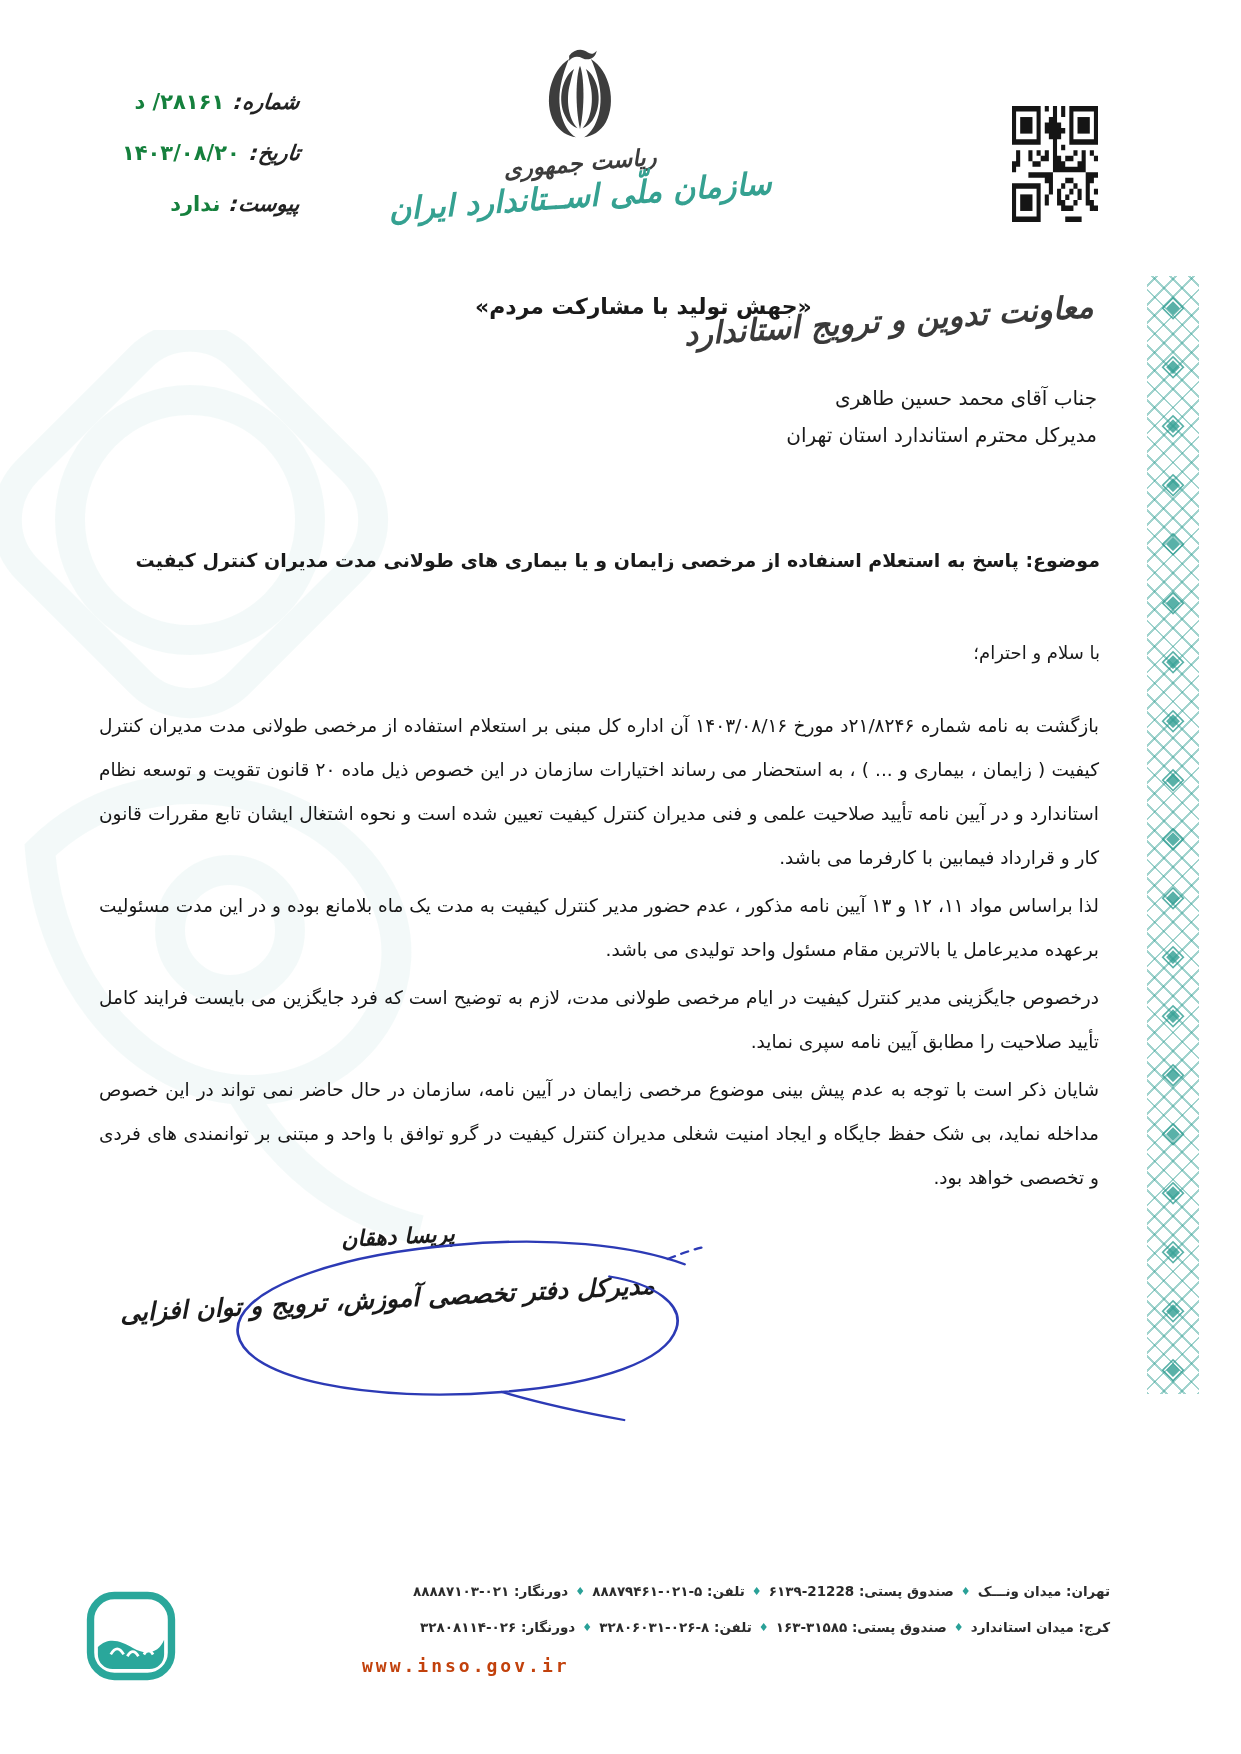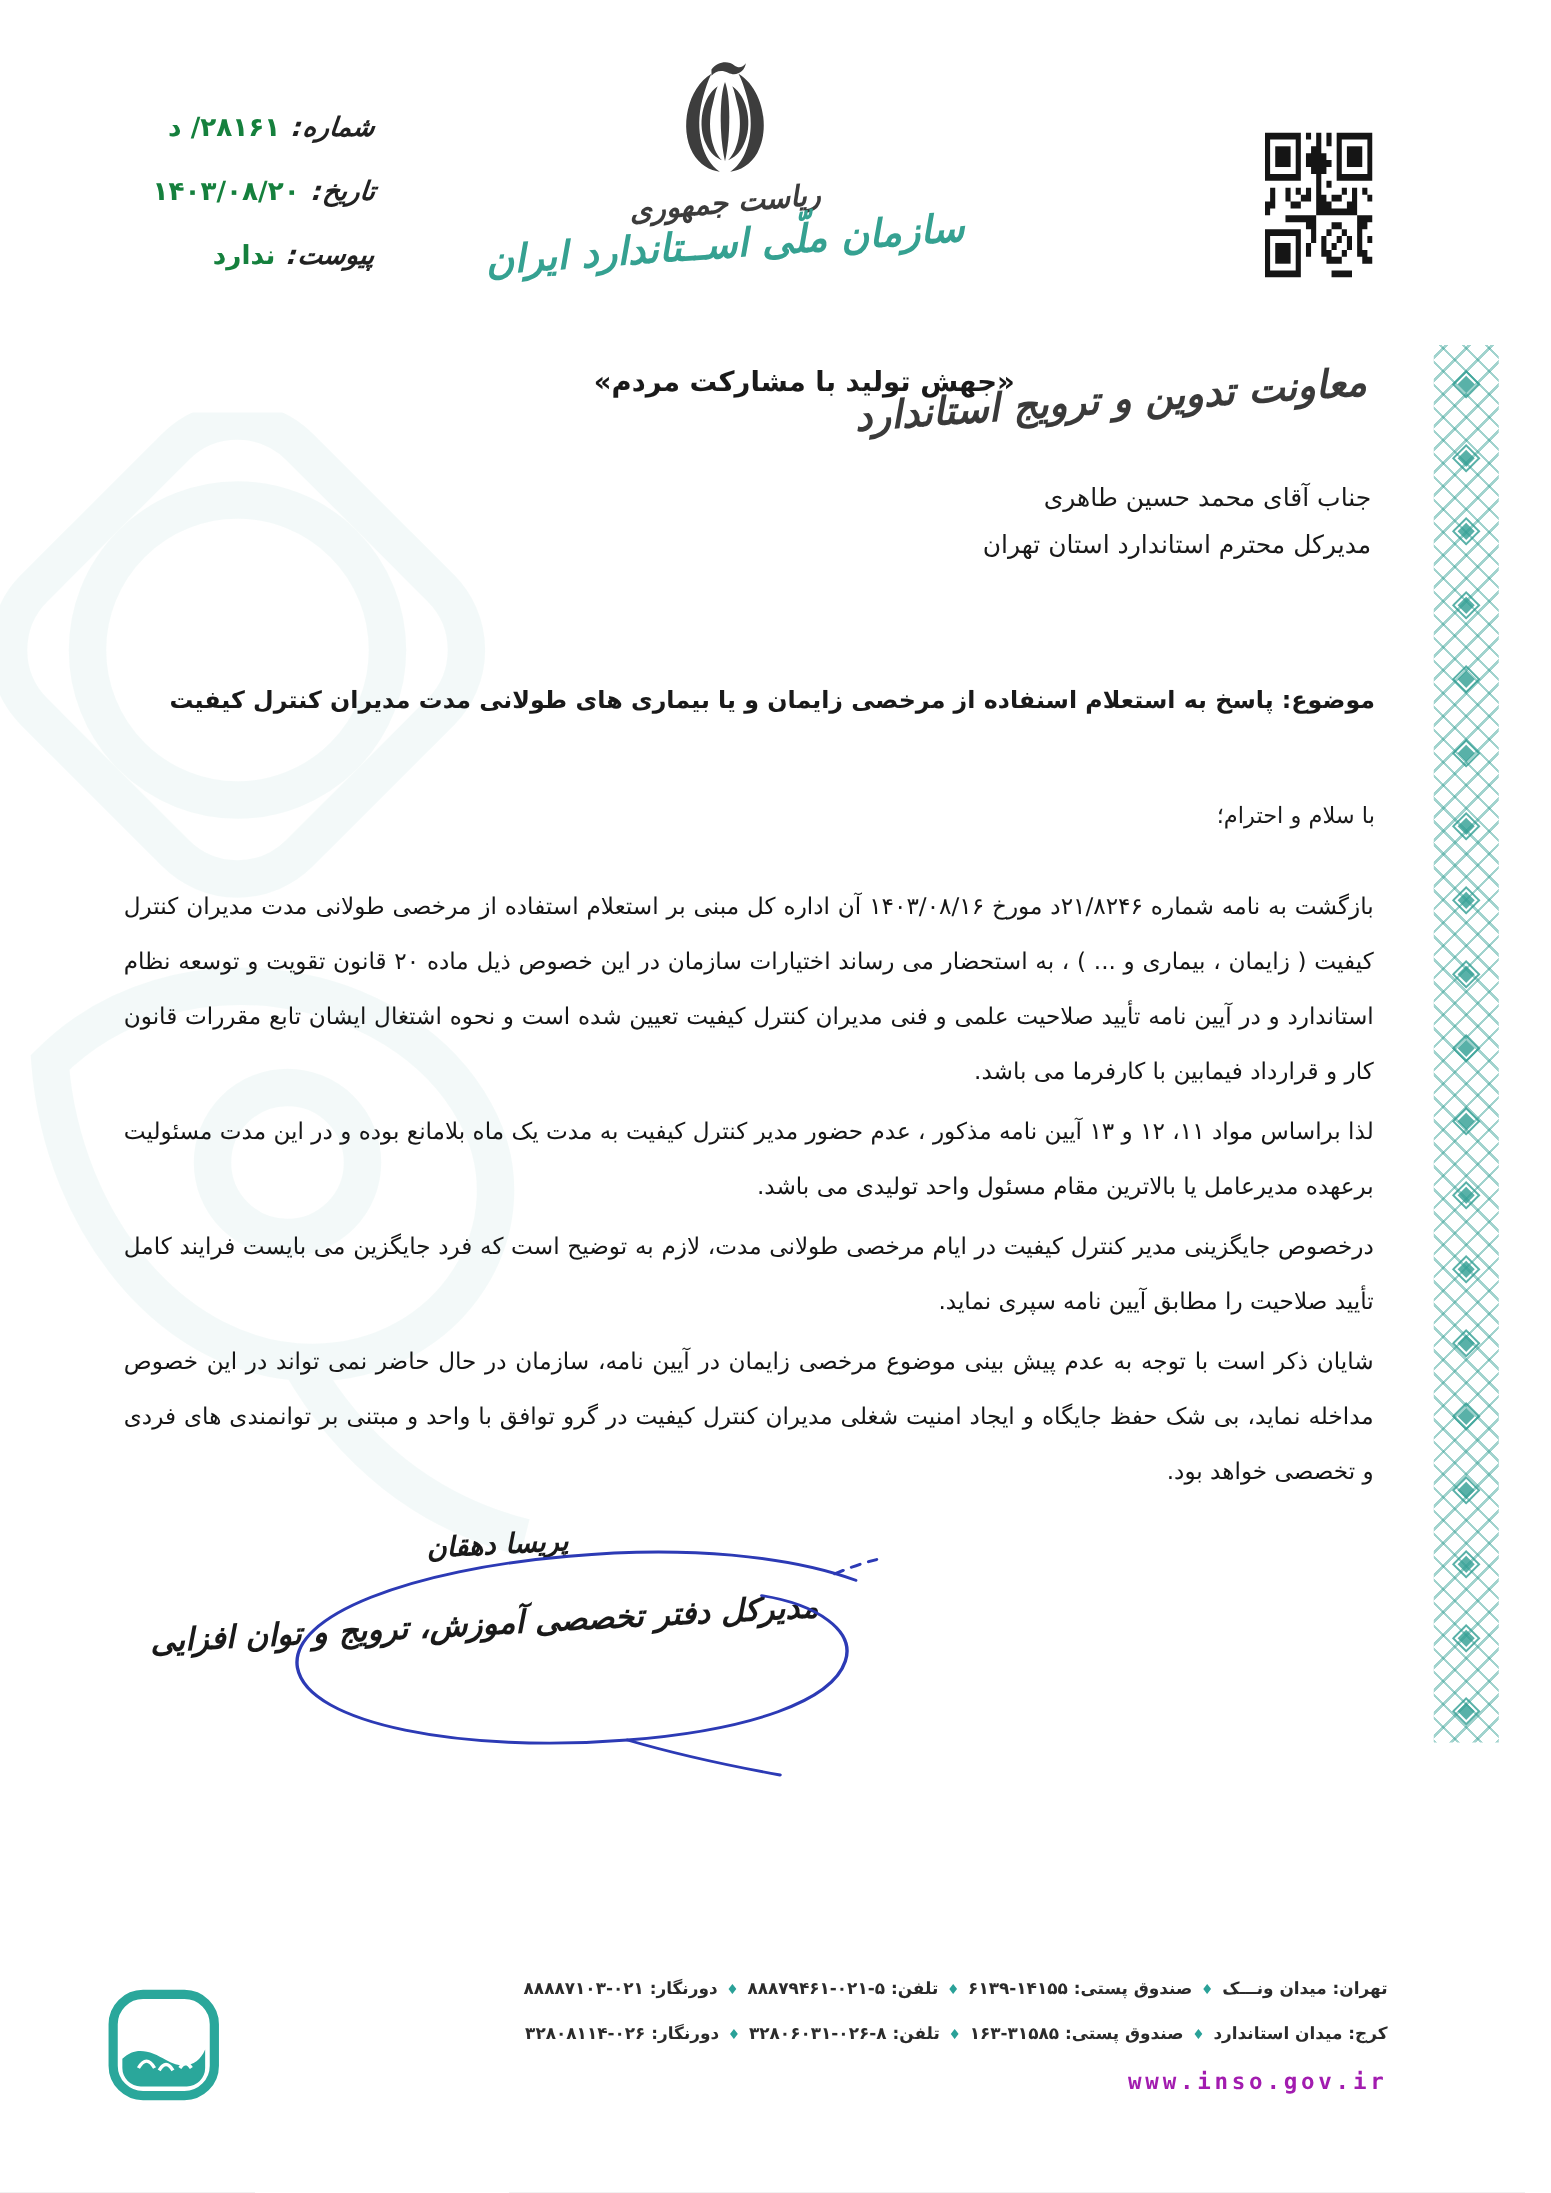--- a/index.html
+++ b/index.html
@@ -58,22 +58,22 @@
 
   
   .watermark{position:absolute;left:-20px;top:330px;opacity:.05;pointer-events:none}
 
   
   .footer{position:absolute;right:131px;top:1583px;width:748px;direction:rtl;
           font-size:13.5px;font-weight:600;color:#2b2b2b}
   .footer-line{display:flex;justify-content:flex-start;align-items:center;gap:7px;
                margin-bottom:20px;white-space:nowrap}
   .sep{color:#2aa198;font-size:11px}
-  .website{text-align:right;direction:ltr;font-family:"DejaVu Sans Mono",monospace;
-           font-weight:bold;font-size:18px;letter-spacing:3px;color:#a21caf}
+  .website{text-align:left;direction:ltr;font-family:"DejaVu Sans Mono",monospace;
+           font-weight:bold;font-size:18px;letter-spacing:3px;color:#c2410c}
   .inso-logo{position:absolute;left:85px;top:1590px}
 </style>
 </head>
 <body>
 
 <div class="page">
 
   <svg class="watermark" width="560" height="950" viewBox="0 0 560 950">
     <g fill="none" stroke="#2f9e92" stroke-width="30">
       <rect x="60" y="40" width="300" height="300" rx="70" transform="rotate(45 210 190)"></rect>
@@ -176,21 +176,21 @@
       <path d="M450 30 C400 8 320 -2 230 8 C110 20 15 62 22 110 C30 162 150 188 275 176 C370 167 432 140 442 104 C450 76 420 52 378 44"></path>
       <path d="M275 176 C315 190 355 200 392 208"></path>
       <path d="M434 24 C446 18 456 14 466 11" stroke-dasharray="7 7"></path>
     </g>
   </svg>
 
   <div class="footer">
     <div class="footer-line">
       <span>تهران: میدان ونـــک</span>
       <span class="sep">♦</span>
-      <span>صندوق پستی: ۱۴۱۵۵-۶۱۳۹</span>
+      <span>صندوق پستی: 21228-۶۱۳۹</span>
       <span class="sep">♦</span>
       <span>تلفن: ۵-۰۲۱-۸۸۸۷۹۴۶۱</span>
       <span class="sep">♦</span>
       <span>دورنگار: ۰۲۱-۸۸۸۸۷۱۰۳</span>
     </div>
     <div class="footer-line">
       <span>کرج: میدان استاندارد</span>
       <span class="sep">♦</span>
       <span>صندوق پستی: ۳۱۵۸۵-۱۶۳</span>
       <span class="sep">♦</span>

